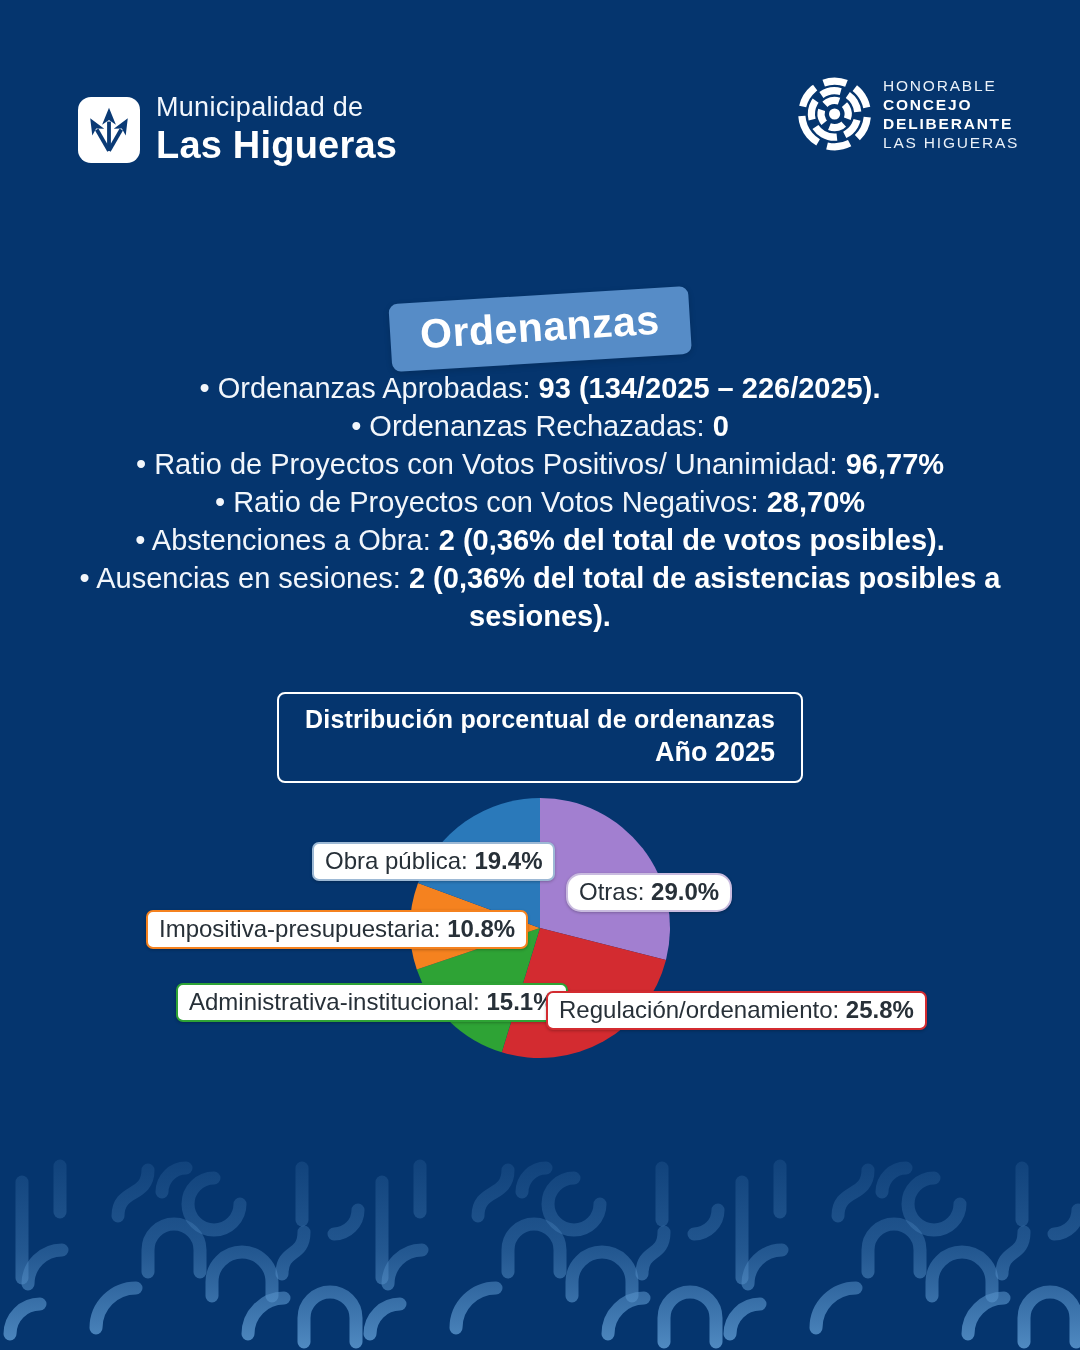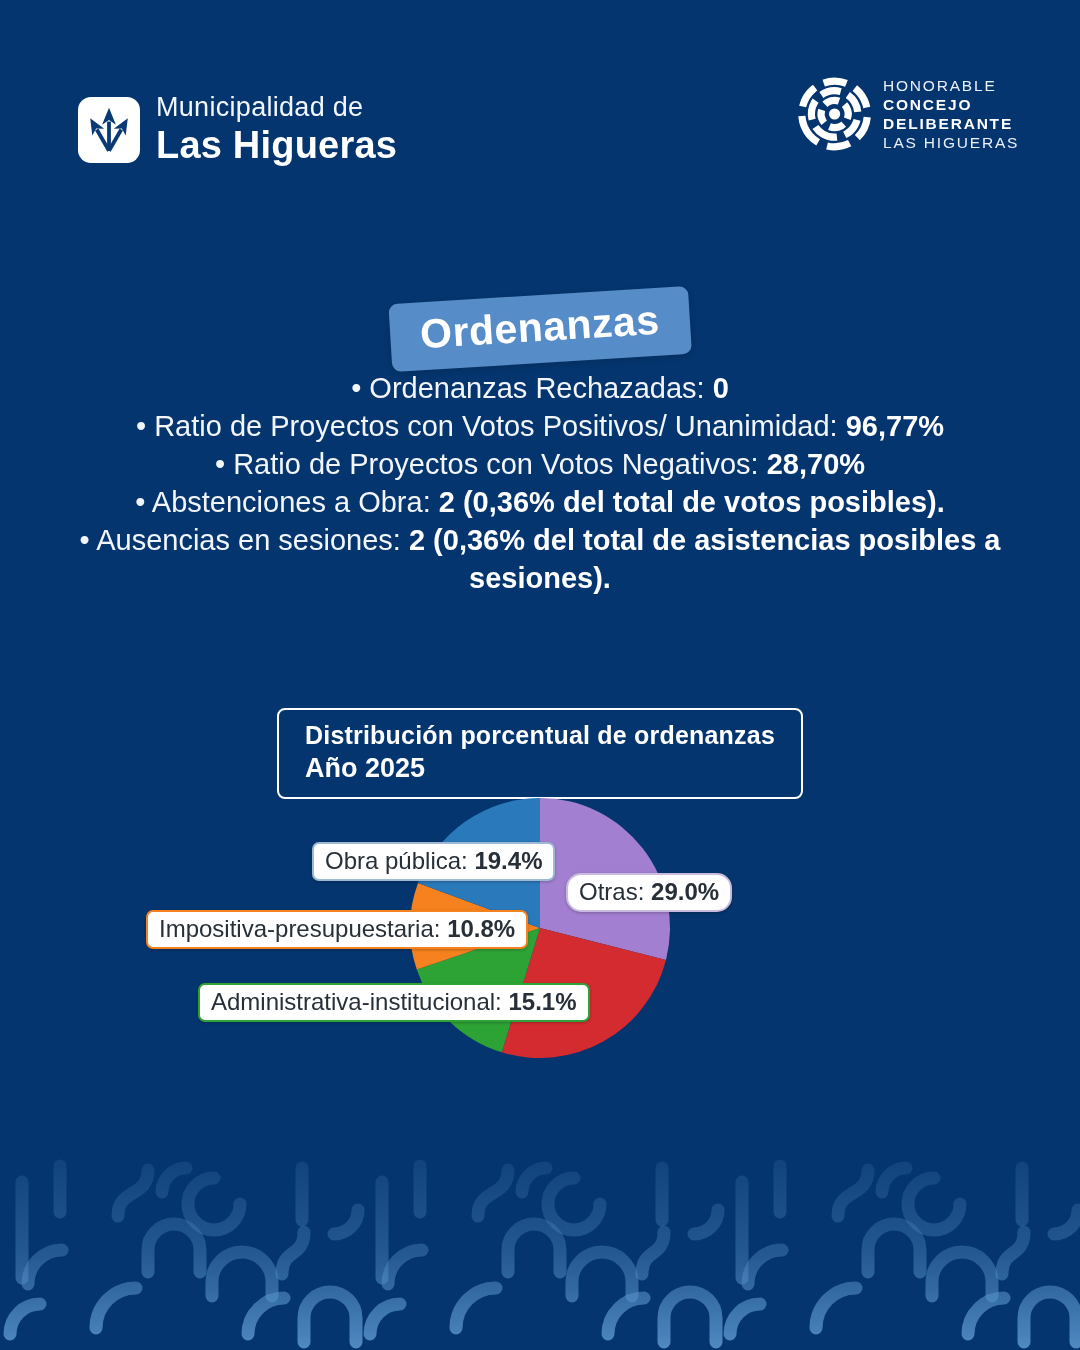--- a/index.html
+++ b/index.html
@@ -44,42 +44,42 @@
     position:absolute; top:369px; left:50%; transform:translateX(-50%);
     width:960px; text-align:center;
     font-size:29px; line-height:38px; color:#F2F6FB;
   }
   .stats b { font-weight:700; color:#fff; }
   .stat-line { white-space:normal; }
 
   
   .chart-area { position:absolute; top:670px; left:0; width:1080px; height:480px; }
   .chart-title-box {
-    position:absolute; top:38px; left:50%; transform:translateX(-50%);
+    position:absolute; top:22px; left:50%; transform:translateX(-50%);
     border:2.5px solid #fff; border-radius:8px;
-    padding:11px 26px 13px 26px; text-align:left; white-space:nowrap;
+    padding:11px 26px 13px 26px; text-align:right; white-space:nowrap;
   }
   .chart-title    { font-size:25px; font-weight:700; letter-spacing:.2px; }
   .chart-subtitle { font-size:27px; font-weight:800; margin-top:3px; }
 
   .pie-svg { position:absolute; left:400px; top:118px; width:280px; height:280px; }
 
   .pie-label {
     position:absolute; background:#fff; color:#273038;
     font-size:24px; line-height:24px;
     padding:5px 11px 6px 11px; border-radius:7px;
     border:2px solid #ccc; white-space:nowrap; z-index:3;
     box-shadow:0 1px 3px rgba(0,0,0,.25);
   }
   .pie-label .pl-value { font-weight:700; }
   .pie-label .pl-sep { white-space:pre; }
   .pl-obra   { left:312px; top:172px; }
   .pl-otras  { left:566px; top:203px;border-radius:15px; }
   .pl-impo   { left:146px; top:240px; }
-  .pl-admin  { left:176px; top:313px;margin-left:22px; }
+  .pl-admin  { left:176px; top:313px; }
   .pl-regu   { left:546px; top:321px; }
 
   
   .pattern { position:absolute; left:0; bottom:0; width:1080px; height:200px; }
 </style>
 </head>
 <body>
 
 <div class="mun-logo">
   <div class="mun-icon">
@@ -121,20 +121,25 @@
     <div class="c-bold">DELIBERANTE</div>
     <div class="c-light">LAS HIGUERAS</div>
   </div>
 </div>
 
 <div class="badge">Ordenanzas</div>
 
 <div class="stats">
   <div class="stat-line">
     <span>•</span>
+    <span>Ordenanzas Aprobadas:</span>
+    <b>93 (134/2025 – 226/2025).</b>
+  </div>
+  <div class="stat-line">
+    <span>•</span>
     <span>Ordenanzas Rechazadas:</span>
     <b>0</b>
   </div>
   <div class="stat-line">
     <span>•</span>
     <span>Ratio de Proyectos con Votos Positivos/ Unanimidad:</span>
     <b>96,77%</b>
   </div>
   <div class="stat-line">
     <span>•</span>
@@ -172,20 +177,23 @@
     <span class="pl-name">Obra pública</span><span class="pl-sep">: </span><span class="pl-value">19.4%</span>
   </div>
   <div class="pie-label pl-otras" style="border-color: rgb(201, 187, 223);">
     <span class="pl-name">Otras</span><span class="pl-sep">: </span><span class="pl-value">29.0%</span>
   </div>
   <div class="pie-label pl-impo" style="border-color: rgb(245, 130, 31);">
     <span class="pl-name">Impositiva-presupuestaria</span><span class="pl-sep">: </span><span class="pl-value">10.8%</span>
   </div>
   <div class="pie-label pl-admin" style="border-color: rgb(46, 163, 53);">
     <span class="pl-name">Administrativa-institucional</span><span class="pl-sep">: </span><span class="pl-value">15.1%</span>
+  </div>
+  <div class="pie-label pl-regu" style="border-color: rgb(211, 43, 48);">
+    <span class="pl-name">Regulación/ordenamiento</span><span class="pl-sep">: </span><span class="pl-value">25.8%</span>
   </div>
 </div>
 
 <svg class="pattern" viewBox="0 0 1080 200" aria-hidden="true">
   <defs>
     <linearGradient id="pfade" gradientUnits="userSpaceOnUse" x1="0" y1="0" x2="0" y2="200">
       <stop offset="0" stop-color="#4C86BF" stop-opacity="0.14"></stop>
       <stop offset="0.5" stop-color="#4C86BF" stop-opacity="0.42"></stop>
       <stop offset="1" stop-color="#5E9AD1" stop-opacity="0.85"></stop>
     </linearGradient>

